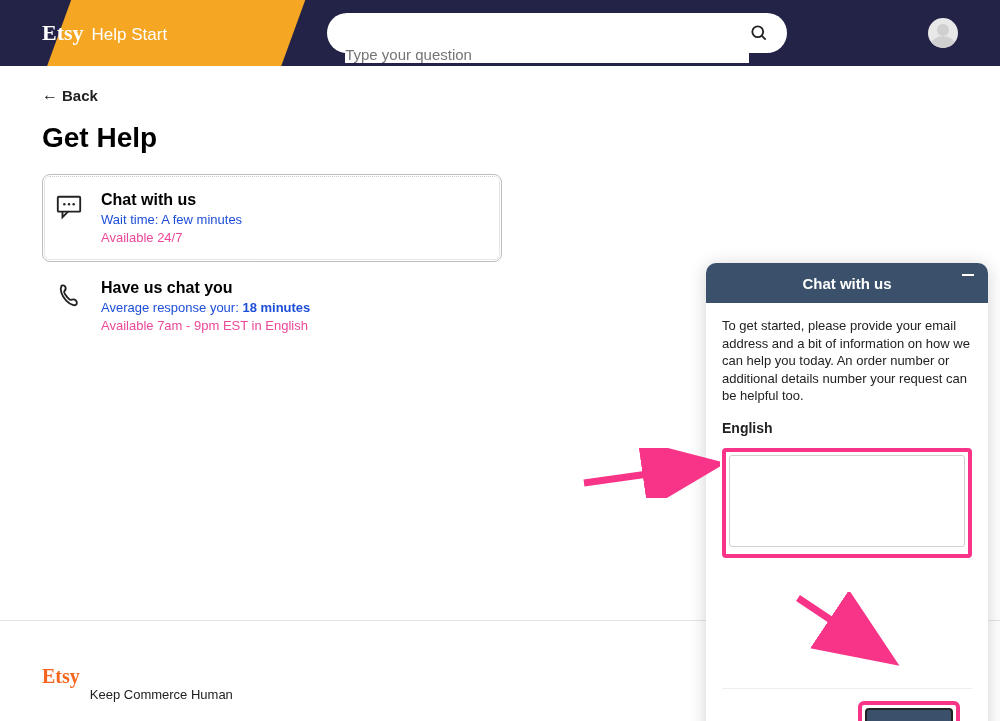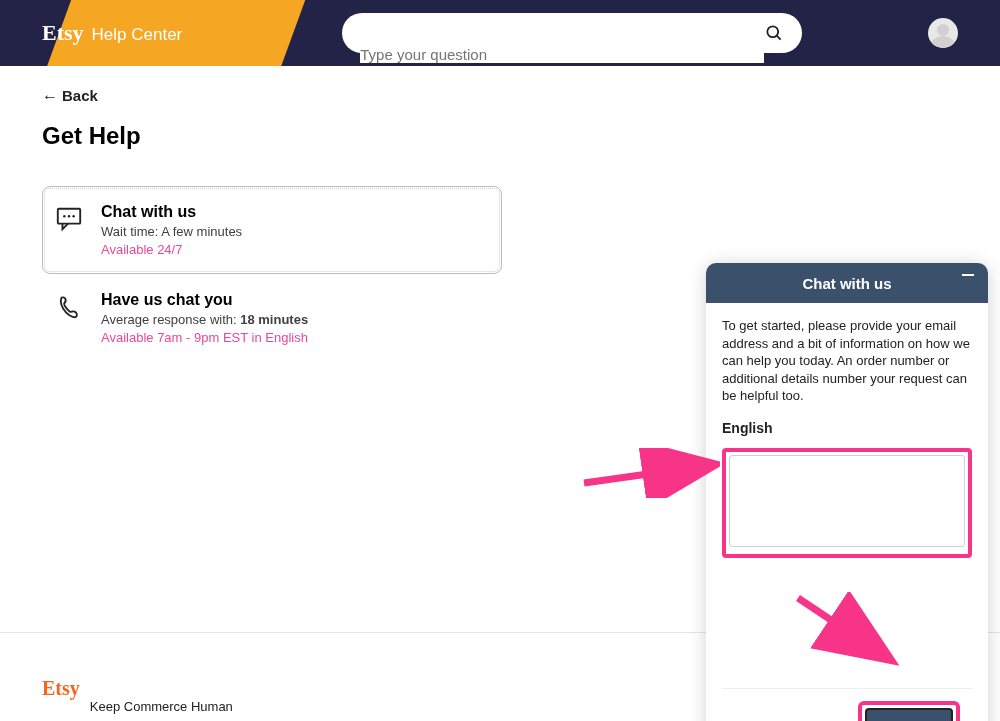--- a/index.html
+++ b/index.html
@@ -90,24 +90,24 @@
       align-items: center;
       gap: 4px;
       font-size: 15px;
       font-weight: 600;
       color: #222;
       cursor: pointer;
     }
     .back-arrow { font-size: 16px; }
 
     .page-title {
-      font-size: 24px;
+      font-size: 28px;
       font-weight: 700;
       margin-top: 18px;
-      margin-bottom: 36px;
+      margin-bottom: 20px;
     }
 
     .option {
       display: flex;
       gap: 18px;
       align-items: flex-start;
       padding: 16px 12px;
       width: 460px;
       border-radius: 8px;
       border: 1px solid transparent;
@@ -116,21 +116,21 @@
       border: 1px solid #bdbdbd;
       outline: 1px dotted #ccc;
       outline-offset: -3px;
     }
     .option-icon {
       width: 28px; height: 28px;
       flex: 0 0 28px;
       margin-top: 2px;
     }
     .option-title { font-size: 16px; font-weight: 700; }
-    .option-sub { font-size: 13px; color: #404040; margin-top: 3px; }
+    .option-sub { font-size: 13px; color: #1d4ed8; margin-top: 3px; }
     .option-avail { font-size: 13px; color: #ec4899; margin-top: 3px; }
 
     .footer {
       border-top: 1px solid #e5e5e5;
       margin-top: 250px;
       padding: 30px 42px;
       display: flex;
       align-items: center;
       font-size: 13px;
       color: #555;
@@ -243,21 +243,21 @@
       pointer-events: none;
     }
   </style>
 </head>
 <body>
 
 <header class="header">
   <div class="header-accent"></div>
   <div class="brand">
     <span class="brand-logo">Etsy</span>
-    <span class="brand-sub">Help Center</span>
+    <span class="brand-sub">Help Start</span>
   </div>
   <div class="search-wrap">
     <input class="search-input" placeholder="Type your question" style="">
     <svg class="search-icon" viewBox="0 0 24 24" fill="none" stroke="#222" stroke-width="2.2">
       <circle cx="10.5" cy="10.5" r="6.5"></circle>
       <line x1="20" y1="20" x2="15.2" y2="15.2"></line>
     </svg>
   </div>
   <div class="avatar"></div>
 </header>
@@ -285,21 +285,21 @@
     </div>
   </div>
 
   <div class="option">
     <svg class="option-icon" viewBox="0 0 30 30" fill="none" stroke="#222" stroke-width="2">
       <path d="M7 5 C7 5 10 4 11 6 C12 8 11 10 10 11 C9 12 12 17 16 20 C17 21 19 19 21 20 C23 21 24 23 23 25 C22 27 17 26 12 21 C7 16 5 9 7 5 Z"></path>
     </svg>
     <div>
       <div class="option-title">Have us chat you</div>
       <div class="option-sub">
-        <span>Average response with: </span><b>18 minutes</b>
+        <span>Average response your: </span><b>18 minutes</b>
       </div>
       <div class="option-avail">Available 7am - 9pm EST in English</div>
     </div>
   </div>
 </main>
 
 <footer class="footer">
   <span class="footer-logo">Etsy</span>
   <span class="footer-tag">Keep Commerce Human</span>
   <div class="footer-links">

